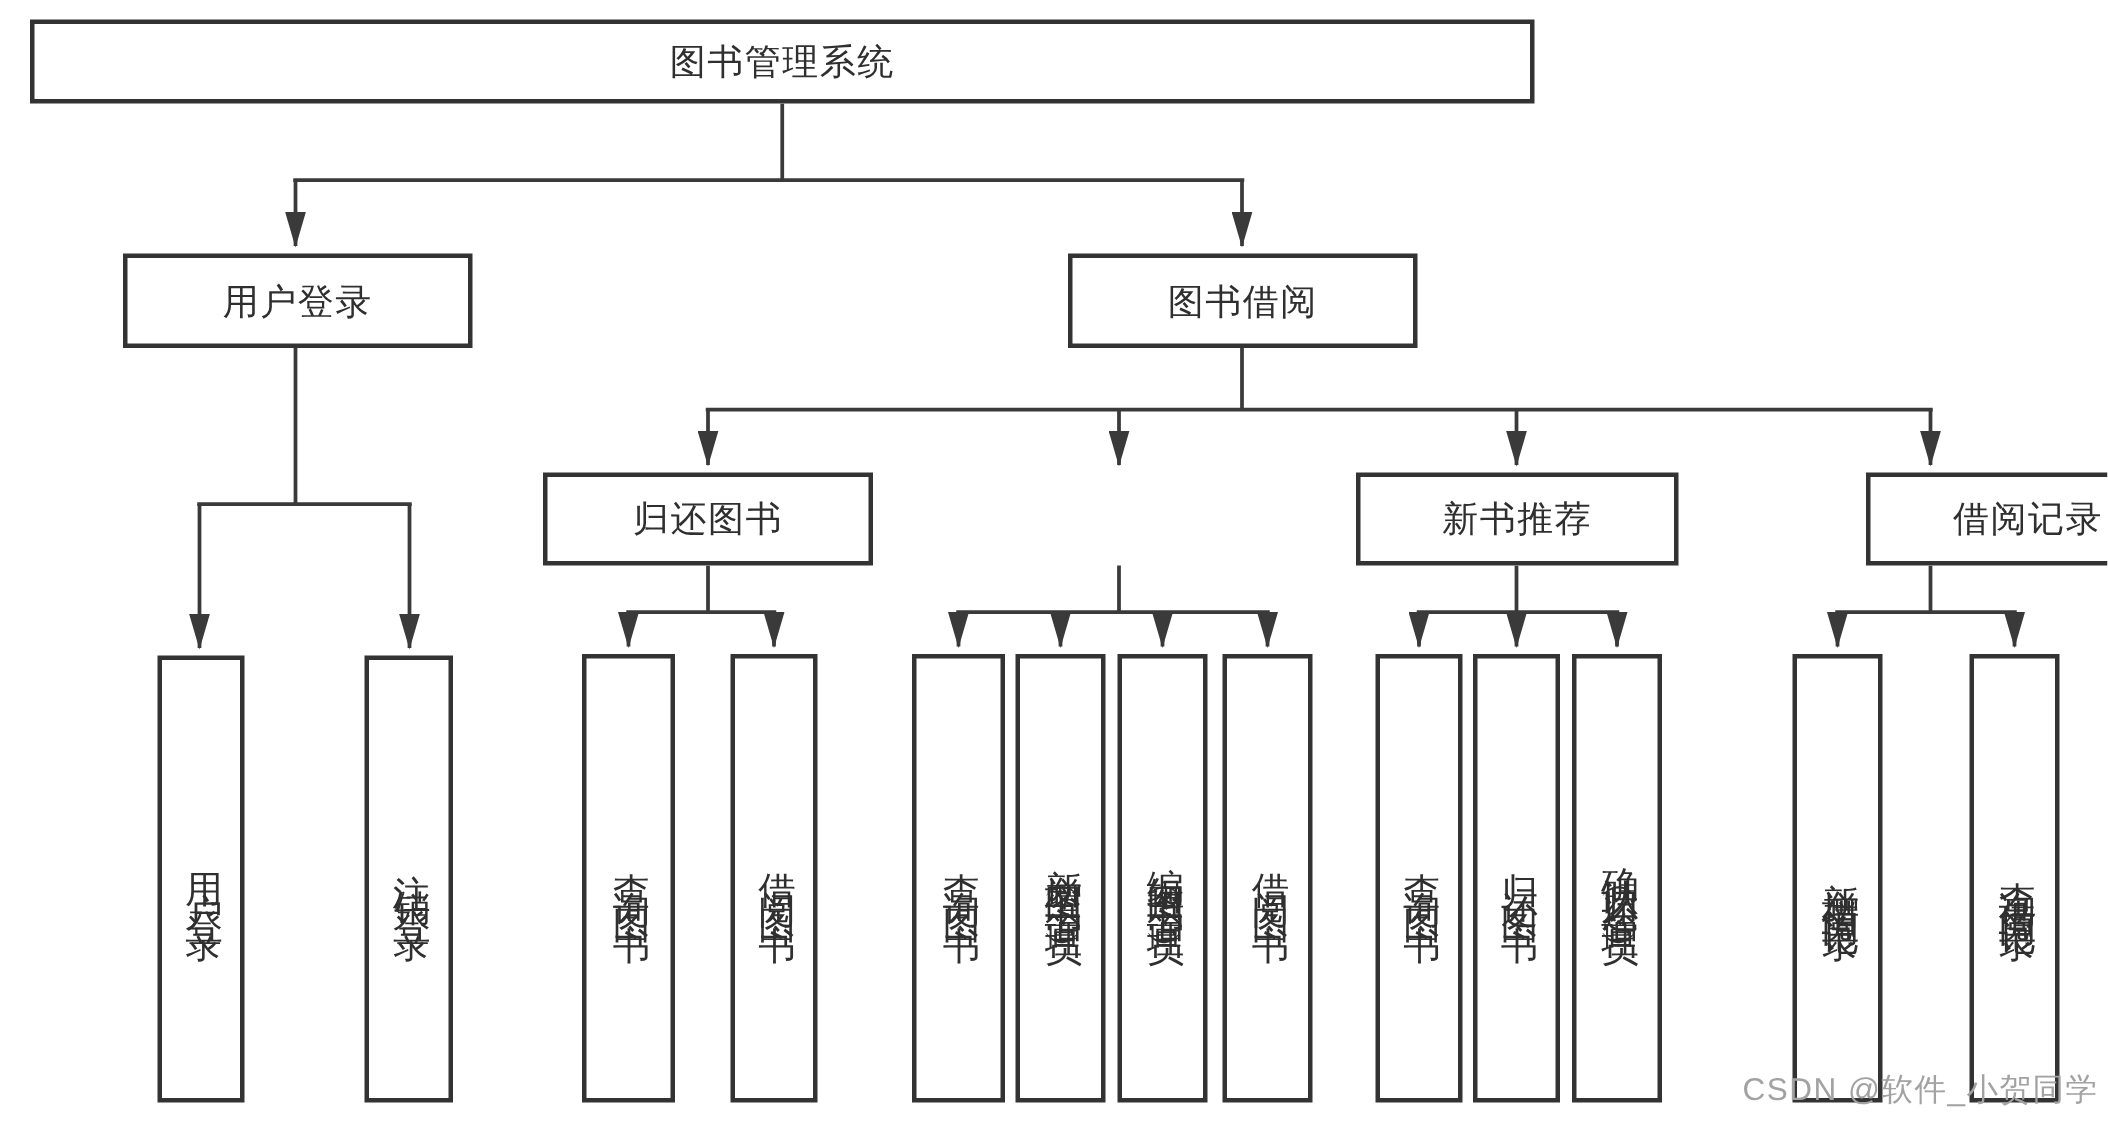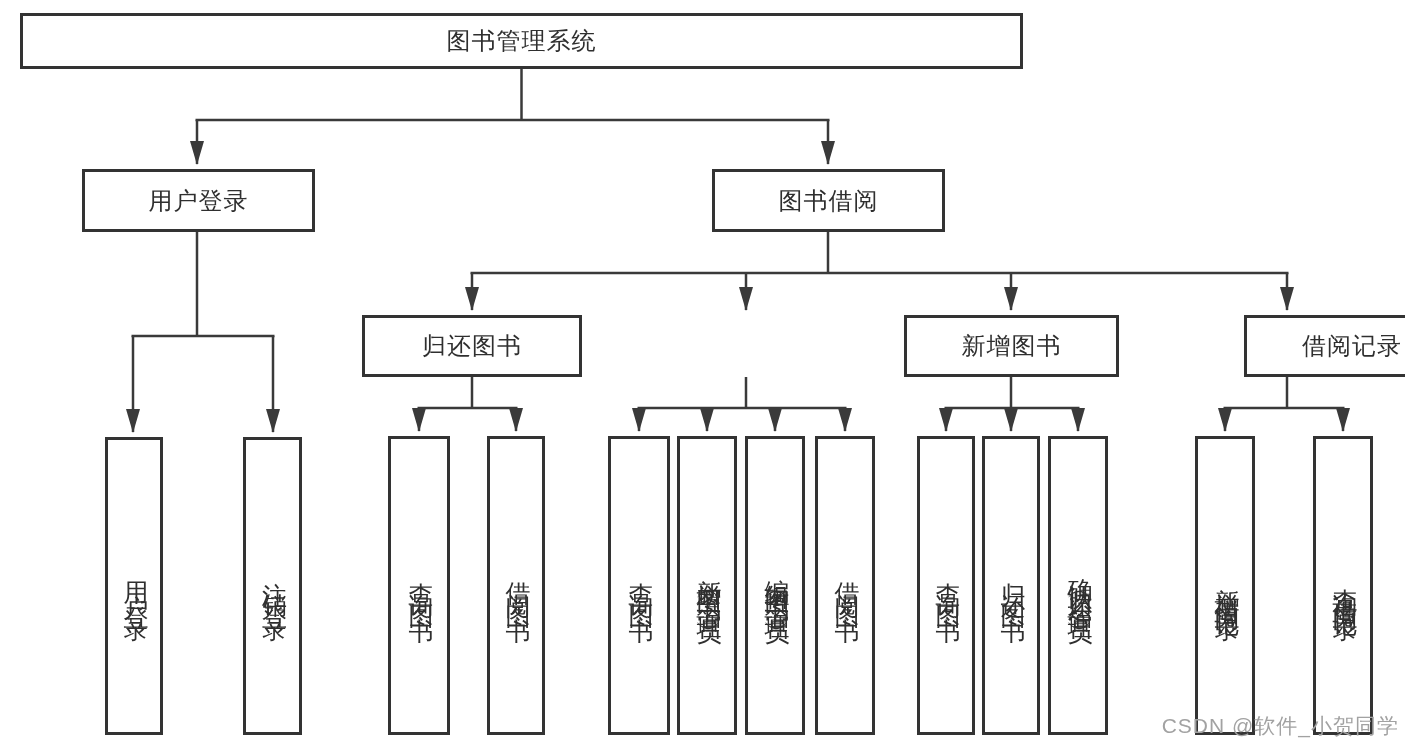--- a/index.html
+++ b/index.html
@@ -118,21 +118,21 @@
     <line x1="1225" y1="408" x2="1225" y2="431" marker-end="url(#arrow)"></line>
     <line x1="1343" y1="408" x2="1343" y2="431" marker-end="url(#arrow)"></line>
   </svg>
 
   <div class="box h" style="left:20px;top:13px;width:1003px;height:56px">图书管理系统</div>
 
   <div class="box h" style="left:82px;top:169px;width:233px;height:63px">用户登录</div>
   <div class="box h" style="left:712px;top:169px;width:233px;height:63px">图书借阅</div>
 
   <div class="box h" style="left:362px;top:315px;width:220px;height:62px">归还图书</div>
-  <div class="box h" style="left:904px;top:315px;width:215px;height:62px">新增图书</div>
+  <div class="box h" style="left:904px;top:315px;width:215px;height:62px">新书推荐</div>
   <div class="box h" style="left:1244px;top:315px;width:216px;height:62px">借阅记录</div>
 
   <div class="box v v-short" style="left:105px;top:437px;width:58px;height:298px">用户登录</div>
   <div class="box v v-short" style="left:243px;top:437px;width:59px;height:298px">注销登录</div>
 
   <div class="box v v-short" style="left:388px;top:436px;width:62px;height:299px">查询图书</div>
   <div class="box v v-short" style="left:487px;top:436px;width:58px;height:299px">借阅图书</div>
 
   <div class="box v v-short" style="left:608px;top:436px;width:62px;height:299px">查询图书</div>
   <div class="box v" style="left:677px;top:436px;width:60px;height:299px">新增图书（管理员）</div>

